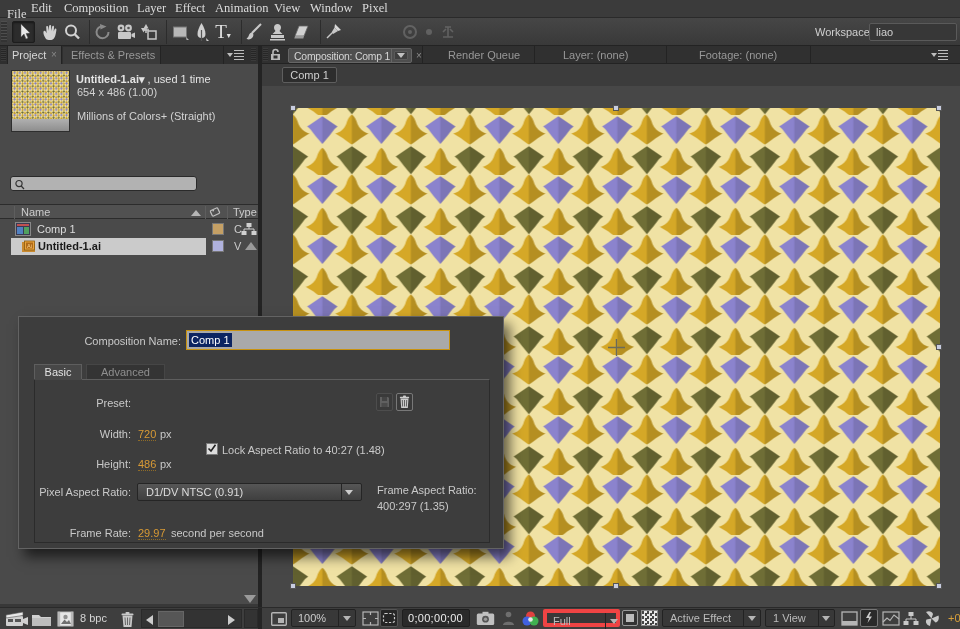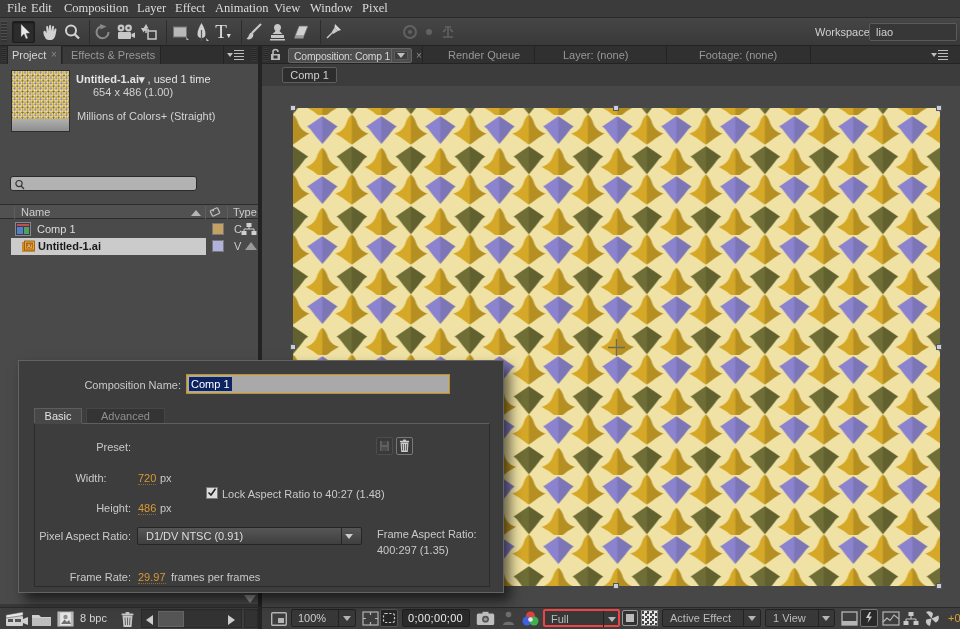--- a/index.html
+++ b/index.html
@@ -8,21 +8,21 @@
   .abs { position:absolute; }
   #stage { position:relative; width:960px; height:629px; }
   .ellip { white-space:nowrap; overflow:hidden; }
 </style>
 </head>
 <body>
 <div id="stage">
 
   <div class="abs" id="menubar" style="left:0;top:0;width:960px;height:18px;background:#3b3b3b;border-bottom:1px solid #2a2a2a;">
     <div style="font-family:'Liberation Serif',serif;font-size:12.5px;color:#dcdcdc;">
-      <span class="abs" style="left:7px;top:1px;">File</span>
+      <span class="abs" style="left:7px;top:7px;">File</span>
       <span class="abs" style="left:31px;top:1px;">Edit</span>
       <span class="abs" style="left:64px;top:1px;">Composition</span>
       <span class="abs" style="left:137px;top:1px;">Layer</span>
       <span class="abs" style="left:175px;top:1px;">Effect</span>
       <span class="abs" style="left:215px;top:1px;">Animation</span>
       <span class="abs" style="left:274px;top:1px;">View</span>
       <span class="abs" style="left:310px;top:1px;">Window</span>
       <span class="abs" style="left:362px;top:1px;">Pixel</span>
     </div>
   </div>
@@ -137,21 +137,21 @@
     <div class="abs" style="left:11px;top:24px;width:59px;height:62px;border:1px solid #2e2e2e;">
       <svg class="abs" style="left:0;top:0;" width="57" height="48">
           <g transform="scale(0.088)">
             <rect width="660" height="560" fill="url(#pat)"></rect>
           </g>
         </svg>
       <div class="abs" style="left:0;top:48px;width:57px;height:12px;background:linear-gradient(#b0b0b0,#8e8e8e);"></div>
     </div>
 
     <div class="abs ellip" style="left:76px;top:27px;width:180px;color:#e4e4e4;"><b>Untitled-1.ai▾</b> , used 1 time</div>
-    <div class="abs ellip" style="left:77px;top:40px;width:180px;color:#d2d2d2;margin-left:16px;">654 x 486 (1.00)</div>
+    <div class="abs ellip" style="left:77px;top:40px;width:180px;color:#d2d2d2;">654 x 486 (1.00)</div>
     <div class="abs ellip" style="left:77px;top:64px;width:180px;color:#d2d2d2;">Millions of Colors+ (Straight)</div>
 
     <div class="abs" style="left:10px;top:130px;width:187px;height:15px;background:#b2b2b2;border:1px solid #2a2a2a;border-radius:3px;">
       <svg class="abs" style="left:3px;top:2px;" width="12" height="12" viewBox="0 0 12 12">
         <circle cx="5" cy="4.6" r="3.1" fill="none" stroke="#333" stroke-width="1.2"></circle>
         <line x1="7.2" y1="7" x2="10" y2="10" stroke="#333" stroke-width="1.2"></line>
       </svg>
     </div>
 
     <div class="abs" style="left:0;top:158px;width:304px;height:15px;background:#515151;border-top:1px solid #2c2c2c;border-bottom:1px solid #2c2c2c;">
@@ -365,21 +365,21 @@
       <path d="M1 14 C1 9.5 12 9.5 12 14 Z" fill="#aaa"></path>
     </svg>
 
     <svg class="abs" style="left:521px;top:2px;" width="19" height="17" viewBox="0 0 19 17">
       <circle cx="9.5" cy="6" r="4.5" fill="#e04040"></circle>
       <circle cx="6" cy="11" r="4.5" fill="#4060e0"></circle>
       <circle cx="13" cy="11" r="4.5" fill="#40b050"></circle>
       <circle cx="9.5" cy="9.5" r="2.3" fill="#e8e8e8"></circle>
     </svg>
 
-    <div class="abs" style="left:543px;top:1px;width:77px;height:18px;background:#383838;border:2px solid #ef4444;border-radius:2px;">
+    <div class="abs" style="left:543px;top:1px;width:77px;height:18px;background:#383838;border:4px solid #ef4444;border-radius:2px;">
       <span class="abs" style="left:6px;top:2px;color:#bbb;">Full</span>
       <div class="abs" style="left:58px;top:0;width:1px;height:16px;background:#222;"></div>
       <div class="abs" style="left:63px;top:6px;width:0;height:0;border-left:4px solid transparent;border-right:4px solid transparent;border-top:5px solid #b5b5b5;"></div>
     </div>
 
     <div class="abs" style="left:622px;top:2px;width:16px;height:16px;border:1px solid #999;border-radius:2px;background:#333;">
       <div class="abs" style="left:3px;top:3px;width:8px;height:8px;background:#bbb;"></div>
     </div>
 
     <div class="abs" style="left:641px;top:2px;width:17px;height:16px;border:1px solid #888;background:repeating-conic-gradient(#e8e8e8 0 25%,#444 0 50%) 0 0/5px 5px;"></div>
@@ -418,21 +418,21 @@
     <svg class="abs" style="left:923px;top:2px;" width="17" height="17" viewBox="0 0 17 17">
       <g fill="#c8c8c8">
           <path d="M8.5 8.5 L3 2 C6 0.5 9 1.5 10 4 Z"></path>
           <path d="M8.5 8.5 L15.5 5.5 C16.5 9 15 12 12.5 12.5 Z"></path>
           <path d="M8.5 8.5 L7 16 C3.5 15 2 12 3.5 9.5 Z"></path>
         </g>
     </svg>
     <span class="abs" style="left:948px;top:4px;color:#d8a03a;">+0</span>
   </div>
 
-  <div class="abs" id="dialog" style="left:18px;top:316px;width:486px;height:233px;background:#3d3d3d;border:1px solid #636363;box-shadow:6px 8px 12px rgba(0,0,0,0.6);color:#c9c9c9;margin-top:44px;">
+  <div class="abs" id="dialog" style="left:18px;top:316px;width:486px;height:233px;background:#3d3d3d;border:1px solid #636363;box-shadow:6px 8px 12px rgba(0,0,0,0.6);color:#c9c9c9;">
     <div class="abs" style="left:22px;top:18px;width:140px;text-align:right;">Composition Name:</div>
     <div class="abs" style="left:167px;top:13px;width:264px;height:20px;background:#a9a9a9;border:1px solid #c8920f;">
       <span class="abs" style="left:2px;top:2px;background:#0c2461;color:#fff;padding:0 2px;height:14px;line-height:14px;">Comp 1</span>
     </div>
 
     <div class="abs" style="left:15px;top:47px;width:48px;height:16px;background:#474747;border:1px solid #5e5e5e;border-bottom:none;text-align:center;line-height:15px;color:#e2e2e2;">Basic</div>
     <div class="abs" style="left:67px;top:47px;width:79px;height:16px;background:#343434;border:1px solid #464646;border-bottom:none;text-align:center;line-height:15px;color:#8f8f8f;">Advanced</div>
 
     <div class="abs" style="left:15px;top:62px;width:456px;height:164px;border:1px solid #2b2b2b;border-top:1px solid #5e5e5e;">
       <div class="abs" style="left:0;top:-1px;width:47px;height:1px;background:#474747;"></div>
@@ -448,21 +448,21 @@
     </div>
     <div class="abs" style="left:377px;top:76px;width:17px;height:18px;background:#3a3a3a;border:1px solid #787878;border-radius:2px;">
       <svg width="15" height="16" viewBox="0 0 15 16">
           <path d="M3.5 4.5 L11.5 4.5 L10.8 14 L4.2 14 Z" fill="#ccc"></path>
           <rect x="2.8" y="2.8" width="9.4" height="1.5" rx="0.7" fill="#ccc"></rect>
           <rect x="6" y="1.5" width="3" height="1.6" rx="0.7" fill="#ccc"></rect>
           <path d="M5.3 6 L5.6 12.5 M7.5 6 L7.5 12.5 M9.7 6 L9.4 12.5" stroke="#555" stroke-width="0.9"></path>
         </svg>
     </div>
 
-    <div class="abs" style="left:32px;top:111px;width:80px;text-align:center;">Width:</div>
+    <div class="abs" style="left:32px;top:111px;width:80px;text-align:right;">Width:</div>
     <div class="abs" style="left:119px;top:111px;color:#d89a35;border-bottom:1px dotted #8f6c28;">720</div>
     <div class="abs" style="left:141px;top:111px;">px</div>
 
     <div class="abs" style="left:187px;top:126px;width:12px;height:12px;background:#dcdcdc;border:1px solid #7a7a7a;">
       <svg width="10" height="10" viewBox="0 0 10 10">
           <path d="M1.5 4.5 L4 7 L8.5 0.8" stroke="#222" stroke-width="1.6" fill="none"></path>
         </svg>
     </div>
     <div class="abs" style="left:203px;top:127px;">Lock Aspect Ratio to 40:27 (1.48)</div>
 
@@ -474,16 +474,16 @@
     <div class="abs" style="left:118px;top:166px;width:225px;height:18px;background:linear-gradient(#565656,#3f3f3f);border:1px solid #252525;border-radius:2px;">
       <span class="abs" style="left:8px;top:2px;color:#ddd;">D1/DV NTSC (0.91)</span>
       <div class="abs" style="left:203px;top:0;width:1px;height:16px;background:#252525;"></div>
       <div class="abs" style="left:207px;top:6px;width:0;height:0;border-left:4px solid transparent;border-right:4px solid transparent;border-top:5px solid #ccc;"></div>
     </div>
     <div class="abs" style="left:358px;top:167px;">Frame Aspect Ratio:</div>
     <div class="abs" style="left:358px;top:183px;">400:297 (1.35)</div>
 
     <div class="abs" style="left:32px;top:210px;width:80px;text-align:right;">Frame Rate:</div>
     <div class="abs" style="left:119px;top:210px;color:#d89a35;border-bottom:1px dotted #8f6c28;">29.97</div>
-    <div class="abs" style="left:152px;top:210px;">frames per frames</div>
+    <div class="abs" style="left:152px;top:210px;">second per second</div>
   </div>
 
 </div>
 
 </body></html>

